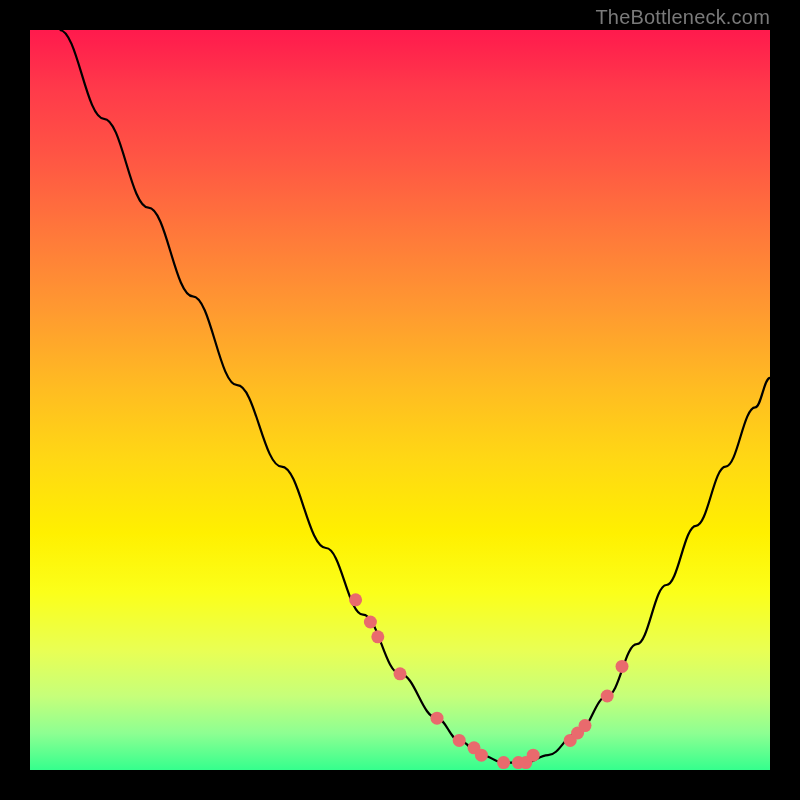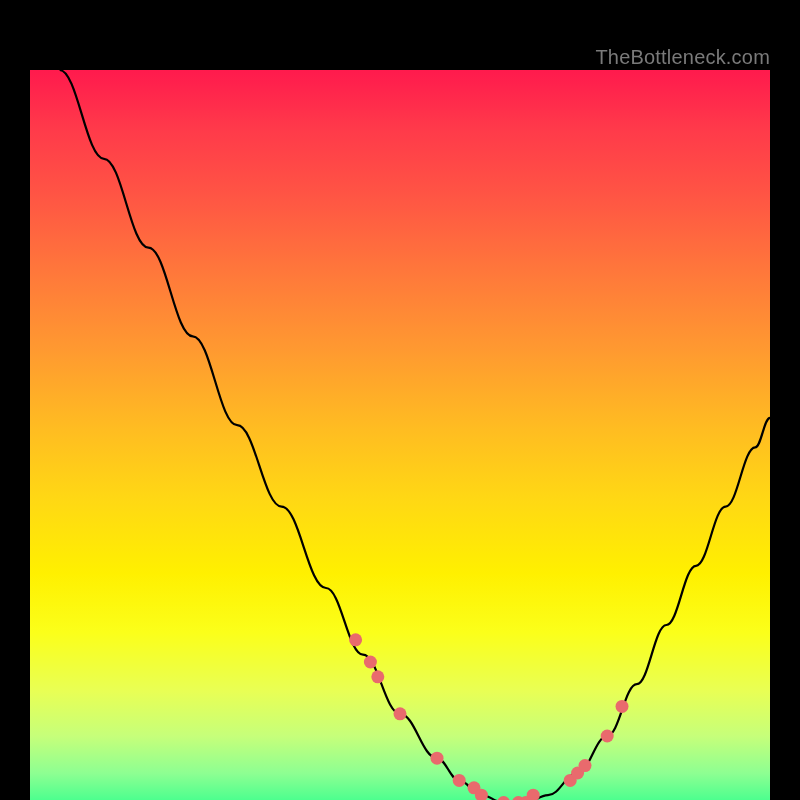--- a/index.html
+++ b/index.html
@@ -9,21 +9,20 @@
     height: 800px;
     overflow: hidden;
     background: #000;
     font-family: Arial, Helvetica, sans-serif;
   }
   .frame {
     position: relative;
     width: 800px;
     height: 629px;
     background: #000;
-    margin-top: 40px;
   }
   .plot-area {
     position: absolute;
     left: 30px;
     top: 30px;
     width: 740px;
     height: 740px;
     background: linear-gradient(to bottom,
       #ff1a4d 0%,
       #ff3a4a 8%,

